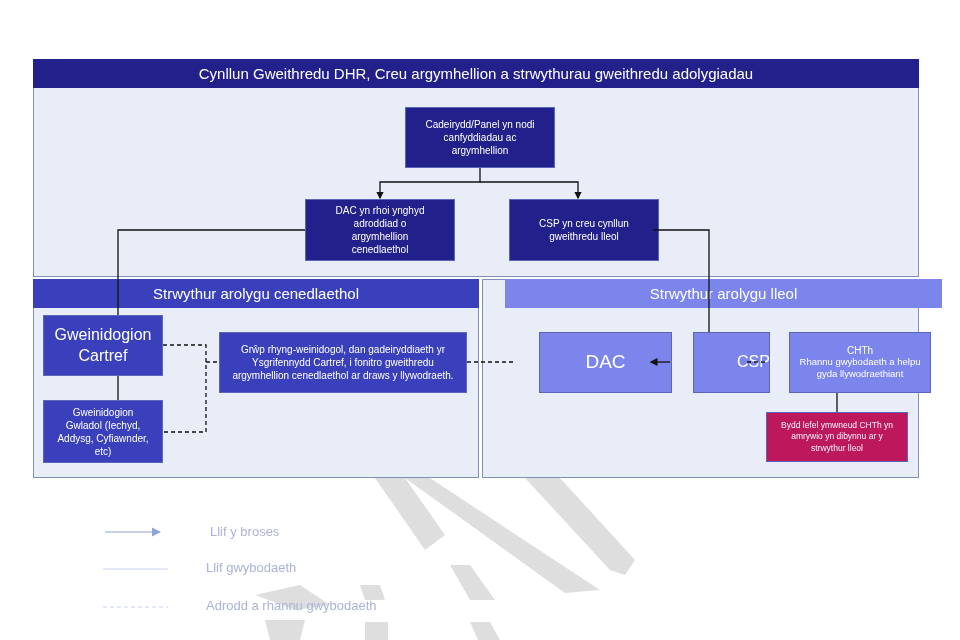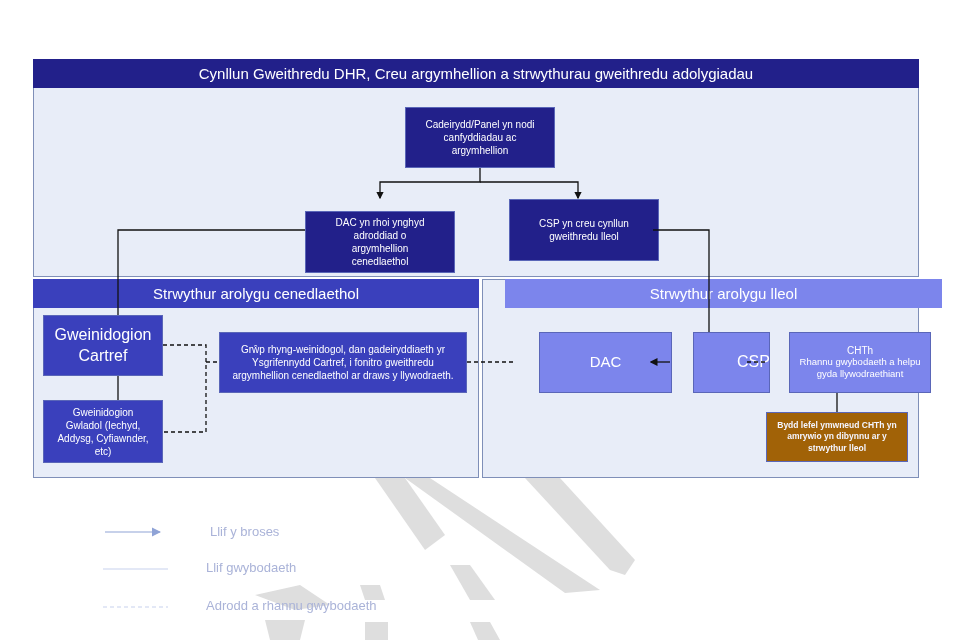--- a/index.html
+++ b/index.html
@@ -6,21 +6,21 @@
   body { width:960px; height:640px; position:relative; background:#ffffff; overflow:hidden;
          font-family:"Liberation Sans", sans-serif; }
   .abs { position:absolute; box-sizing:border-box; }
   .frame { border:1px solid #7f8fb8; background:#e8edf8; }
   .hdr { color:#fff; display:flex; align-items:center; justify-content:center; text-align:center; }
   .box { color:#fff; display:flex; flex-direction:column; align-items:center; justify-content:center;
          text-align:center; border:1px solid #5a66b8; line-height:1.3;padding-left:44px; }
   .navy { background:#22208a; }
   .royal { background:#3a40bc; }
   .lav { background:#7c85ec;margin-left:23px; }
-  .pale { background:#a16207; color:#f4f5ff;font-weight:bold; }
+  .pale { background:#be185d; color:#f4f5ff; }
   .legend-txt { color:#aab3d8; font-size:13px; }
   svg.lines { position:absolute; left:0; top:0; width:960px; height:640px; pointer-events:none; }
 </style>
 </head>
 <body>
 
 <svg class="lines" viewBox="0 0 960 640">
   <g fill="#dedede">
     <polygon points="375,478 405,478 445,535 425,550"></polygon>
     <polygon points="405,478 430,478 600,590 565,593"></polygon>
@@ -33,21 +33,21 @@
     <polygon points="470,622 490,622 500,640 478,640"></polygon>
   </g>
 </svg>
 
 <div class="abs frame" style="left:33px;top:59px;width:886px;height:218px;"></div>
 <div class="abs hdr navy" style="left:33px;top:59px;width:886px;height:29px;font-size:15px;">Cynllun Gweithredu DHR, Creu argymhellion  a strwythurau gweithredu adolygiadau</div>
 
 <div class="abs box navy" style="left:405px;top:107px;width:150px;height:61px;font-size:10px;padding:4px 14px;">
   <span>Cadeirydd/Panel yn nodi canfyddiadau ac argymhellion</span>
 </div>
-<div class="abs box navy" style="left:305px;top:199px;width:150px;height:62px;font-size:10px;padding:4px 24px;margin-top:12px;">
+<div class="abs box navy" style="left:305px;top:199px;width:150px;height:62px;font-size:10px;padding:4px 24px;">
   <span>DAC yn rhoi ynghyd adroddiad o argymhellion cenedlaethol</span>
 </div>
 <div class="abs box navy" style="left:509px;top:199px;width:150px;height:62px;font-size:10px;padding:3px 18px;">
   <span>CSP yn creu cynllun gweithredu lleol</span>
 </div>
 
 <div class="abs frame" style="left:33px;top:279px;width:446px;height:199px;"></div>
 <div class="abs hdr royal" style="left:33px;top:279px;width:446px;height:29px;font-size:15px;">Strwythur arolygu cenedlaethol</div>
 
 <div class="abs box royal" style="left:43px;top:315px;width:120px;height:61px;font-size:16px;padding:2px 6px;">
@@ -57,21 +57,21 @@
   <span>Gweinidogion Gwladol (Iechyd, Addysg, Cyfiawnder, etc)</span>
 </div>
 <div class="abs box royal" style="left:219px;top:332px;width:248px;height:61px;font-size:10px;padding:2px 8px;">
   <span>Grŵp rhyng-weinidogol, dan gadeiryddiaeth yr Ysgrifennydd Cartref, i fonitro gweithredu argymhellion cenedlaethol  ar draws y llywodraeth.</span>
 </div>
 
 <div class="abs frame" style="left:482px;top:279px;width:437px;height:199px;"></div>
 <div class="abs hdr lav" style="left:482px;top:279px;width:437px;height:29px;font-size:15px;">Strwythur arolygu lleol</div>
 
 <div class="abs box lav" style="left:516px;top:332px;width:133px;height:61px;padding:2px 6px;">
-  <span style="font-size:15px;line-height:1.1;">DAC</span>
+  <span style="font-size:19px;line-height:1.1;">DAC</span>
 </div>
 <div class="abs box lav" style="left:670px;top:332px;width:77px;height:61px;font-size:16px;">
   <span>CSP</span>
 </div>
 <div class="abs box lav" style="left:766px;top:332px;width:142px;height:61px;padding:2px 4px;">
   <span style="font-size:10px;line-height:1.1;">CHTh</span>
   <span style="font-size:9.5px;">Rhannu gwybodaeth a helpu  gyda llywodraethiant</span>
 </div>
 <div class="abs box pale" style="left:766px;top:412px;width:142px;height:50px;font-size:8.5px;padding:2px 6px;">
   <span>Bydd lefel ymwneud CHTh yn amrywio yn dibynnu ar y strwythur lleol</span>

